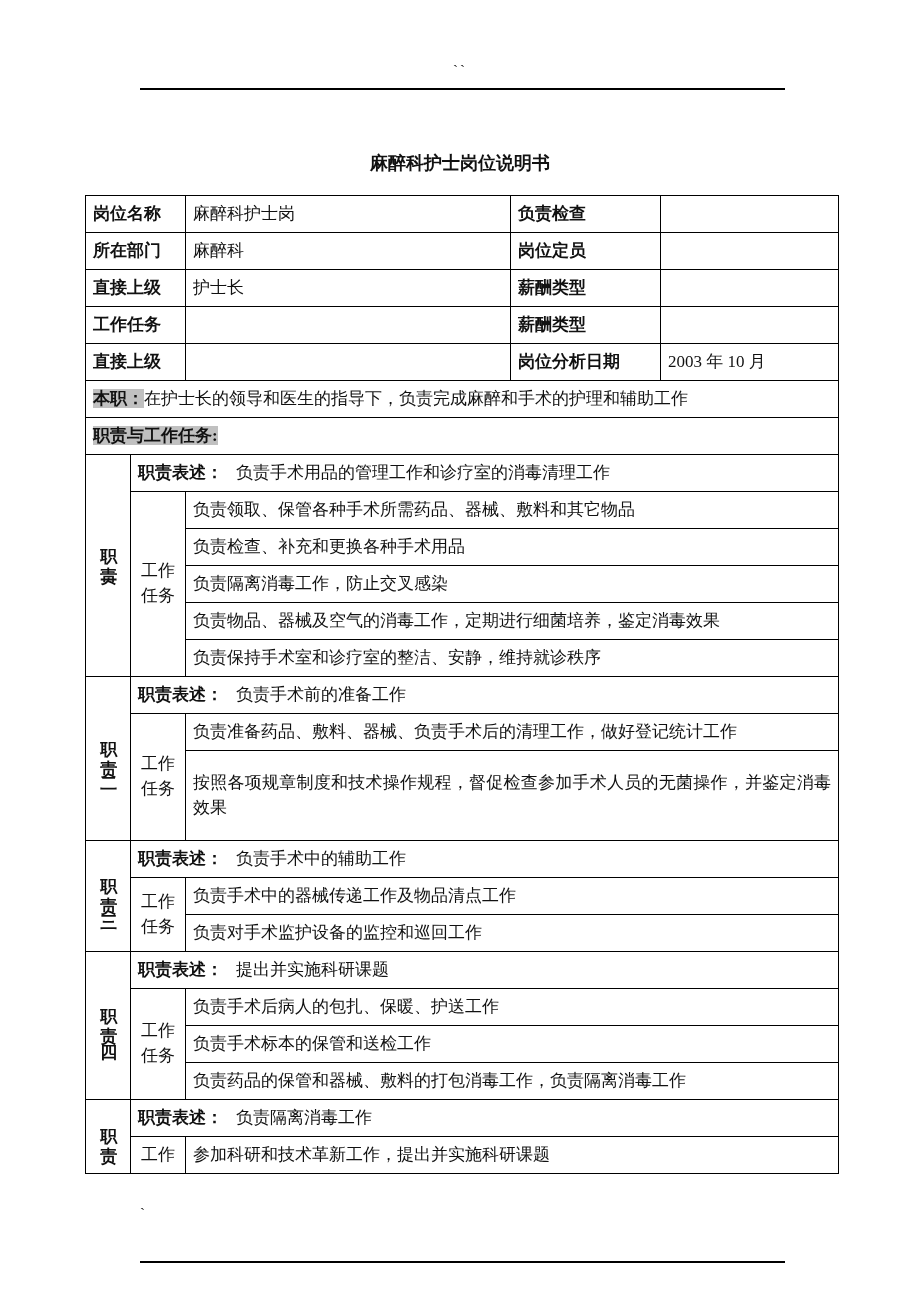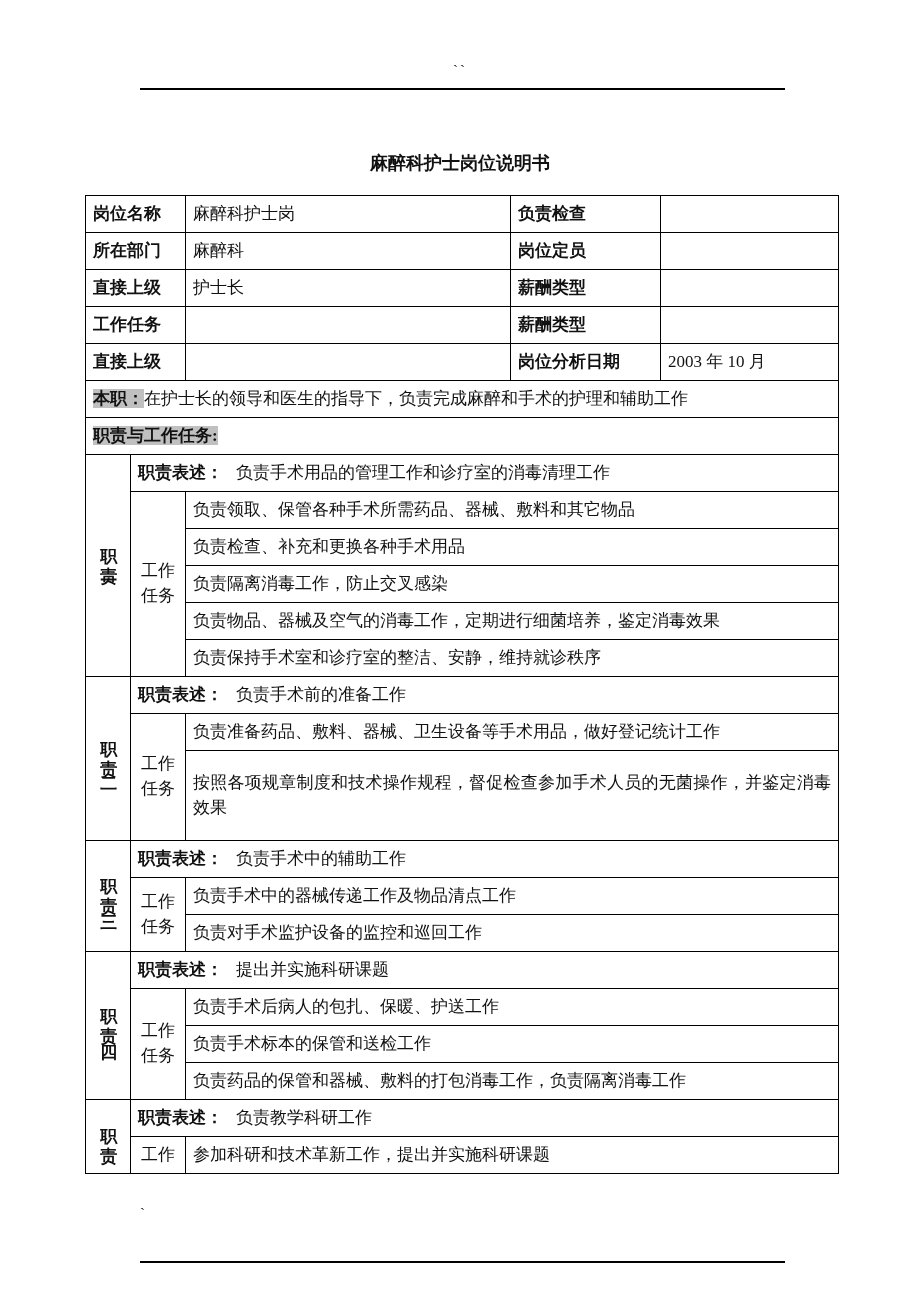--- a/index.html
+++ b/index.html
@@ -148,21 +148,21 @@
       </tr>
 
   <tr>
     <td class="duty-num" rowspan="3"><span class="vert">职责二</span></td>
     <td colspan="4">
       <span class="bold">职责表述：</span><span class="desc-text">负责手术前的准备工作</span>
     </td>
   </tr>
   <tr>
     <td class="task-label" rowspan="2">工作任务</td>
-    <td class="task" colspan="3">负责准备药品、敷料、器械、卫生设备等手术用品，做好登记统计工作</td>
+    <td class="task" colspan="3">负责准备药品、敷料、器械、负责手术后的清理工作，做好登记统计工作</td>
   </tr>
   <tr class="row-tall">
         <td class="task" colspan="3">按照各项规章制度和技术操作规程，督促检查参加手术人员的无菌操作，并鉴定消毒效果</td>
       </tr>
 
   <tr>
     <td class="duty-num" rowspan="3"><span class="vert">职责三</span></td>
     <td colspan="4">
       <span class="bold">职责表述：</span><span class="desc-text">负责手术中的辅助工作</span>
     </td>
@@ -188,21 +188,21 @@
   <tr>
         <td class="task" colspan="3">负责手术标本的保管和送检工作</td>
       </tr>
   <tr>
         <td class="task" colspan="3">负责药品的保管和器械、敷料的打包消毒工作，负责隔离消毒工作</td>
       </tr>
 
   <tr>
     <td class="duty-num" rowspan="2"><span class="vert">职责</span></td>
     <td colspan="4">
-      <span class="bold">职责表述：</span><span class="desc-text">负责教学科研工作</span>
+      <span class="bold">职责表述：</span><span class="desc-text">负责隔离消毒工作</span>
     </td>
   </tr>
   <tr>
     <td class="task-label">工作</td>
     <td class="task" colspan="3">参加科研和技术革新工作，提出并实施科研课题</td>
   </tr>
 </tbody>
   </table>
 
 <div class="footer-mark">`</div>

